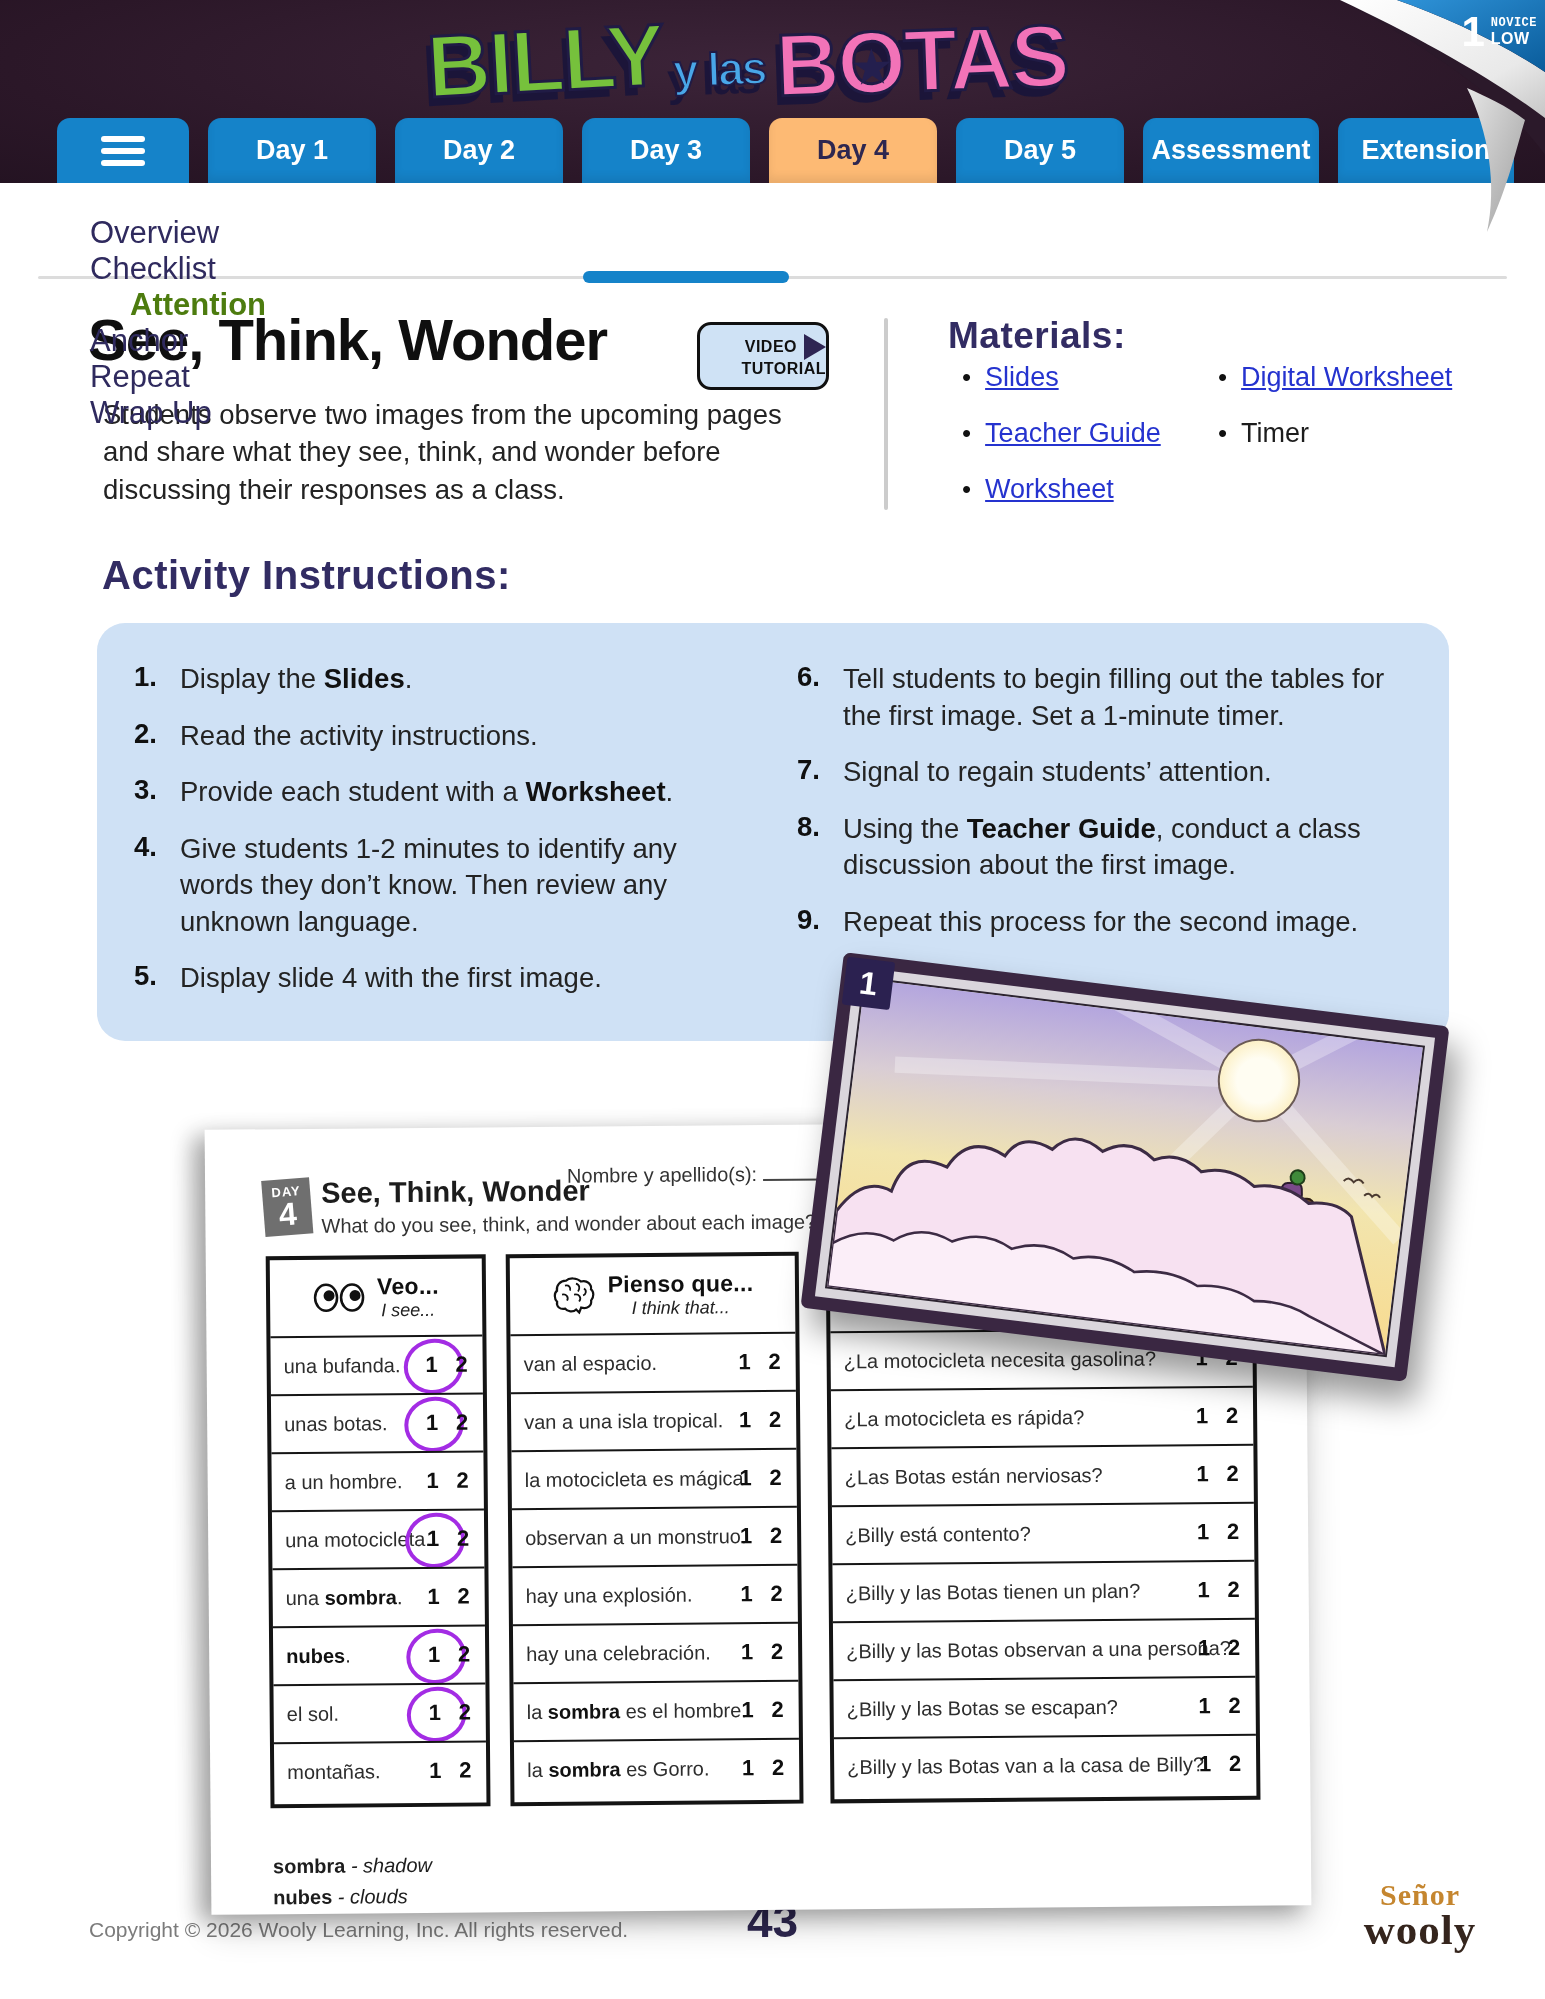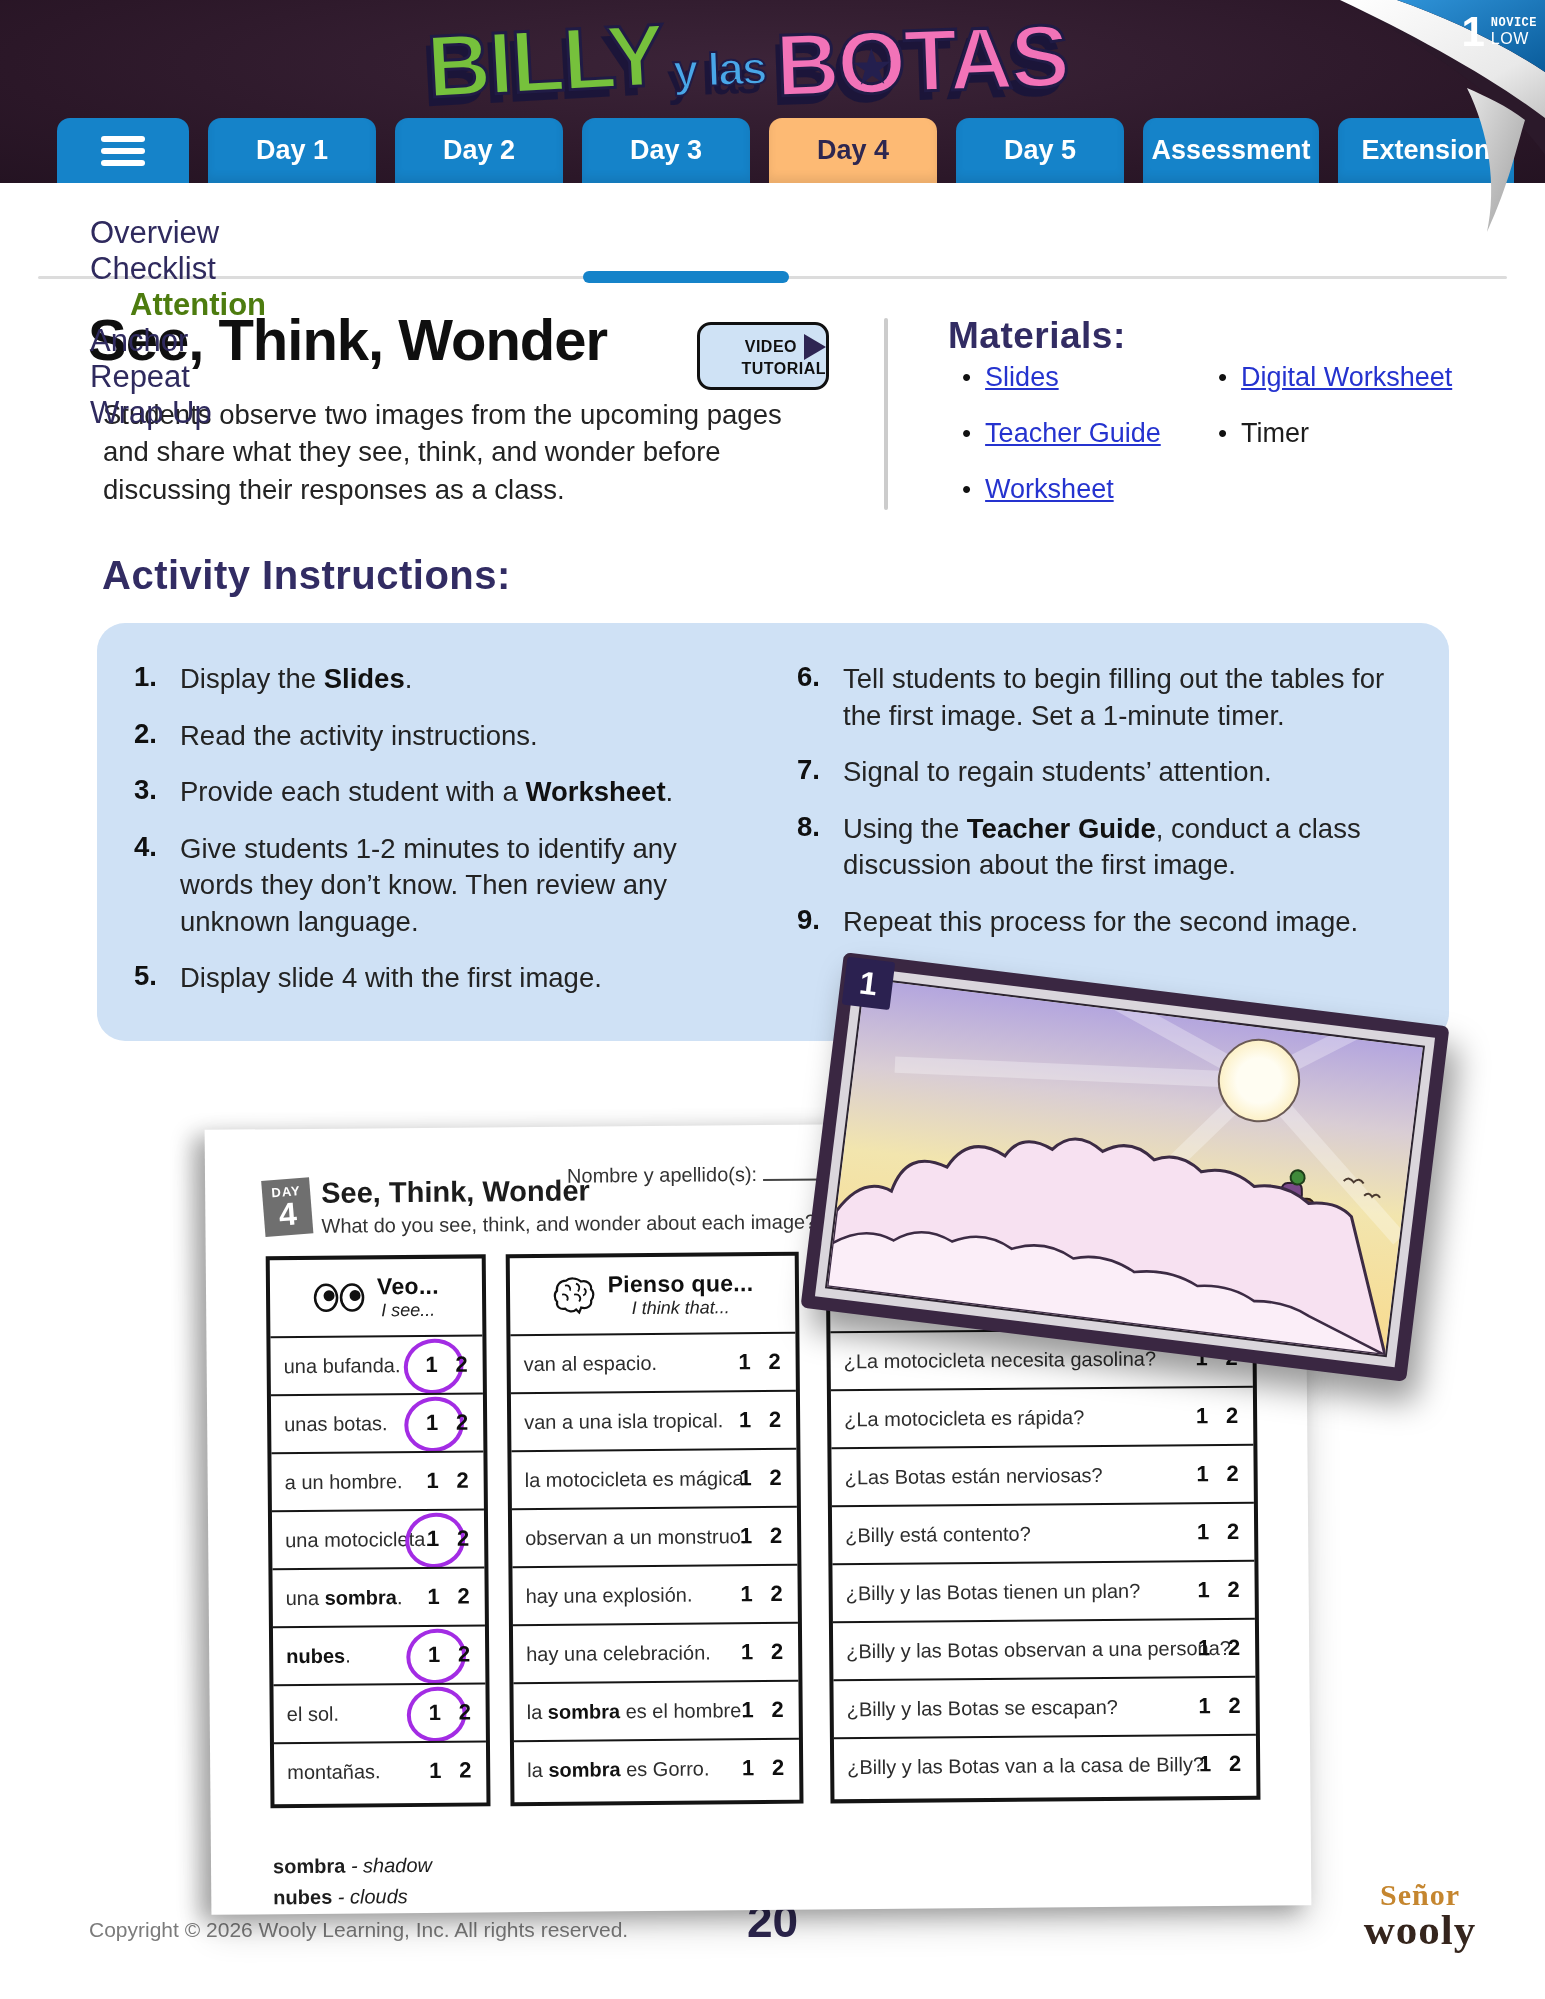--- a/index.html
+++ b/index.html
@@ -19,21 +19,21 @@
   .lg-o{position:relative;display:inline-block;}
   .lg-star{position:absolute;left:50%;top:54%;transform:translate(-50%,-50%);
            font-size:44px;color:#241f4e;-webkit-text-stroke:0;text-shadow:none;}
 
   
   .curl-svg{position:absolute;right:0;top:0;width:300px;height:290px;z-index:20;}
   .level-badge{position:absolute;right:8px;top:14px;z-index:21;display:flex;gap:6px;color:#fff;}
   .level-num{font-size:42px;font-weight:900;line-height:36px;}
   .level-lines{display:flex;flex-direction:column;justify-content:center;}
   .level-l1{font-size:12px;font-weight:900;letter-spacing:.5px;font-family:Liberation Mono, monospace;}
-  .level-l2{font-size:16px;font-weight:400;letter-spacing:.5px;}
+  .level-l2{font-size:16px;font-weight:700;letter-spacing:.5px;}
 
   
   .tabs{position:absolute;left:57px;top:118px;width:1460px;height:65px;display:flex;gap:19px;z-index:5;}
   .tab{height:65px;background:#1583c9;border-radius:13px 13px 0 0;display:flex;align-items:center;justify-content:center;
        color:#ffffff;font-weight:bold;font-size:27px;box-shadow:inset 0 -6px 8px rgba(0,0,0,.08);cursor:pointer;}
   .tab.day{width:168px;}
   .tab.wide{width:176px;}
   .tab.active{background:#fdba74;color:#2e2750;}
   .tab-menu{width:132px;background:#1583c9;border-radius:13px 13px 0 0;display:flex;align-items:center;justify-content:center;}
   .burger{display:flex;flex-direction:column;gap:6px;}
@@ -531,19 +531,19 @@
           <path d="M416,196 q-6,8 -2,14 M444,200 q-2,8 3,12" fill="none" stroke="#4a3550" stroke-width="2.5"></path>
         </g>
         <path d="M0,230 q22,-38 52,-26 q10,-44 52,-30 q18,-36 56,-18 q14,-26 46,-12 q20,-24 50,-4 q26,-18 52,2 q24,-12 48,6 q28,-10 54,8 q30,-8 56,10 q28,-6 44,8 L560,305 L0,305 Z" fill="#f7e1f1" stroke="#3c2b44" stroke-width="3"></path>
         <path d="M0,262 q30,-22 60,-10 q26,-20 58,-6 q30,-16 60,0 q32,-14 62,2 q30,-10 62,6 q34,-8 64,6 q32,-6 58,8 q30,-4 56,8 L560,305 L0,305 Z" fill="#fbeef8" stroke="#3c2b44" stroke-width="2.5"></path>
       </svg>
     </div>
     <div class="slide-num">1</div>
   </div>
 
   <div class="copyright">Copyright © 2026 Wooly Learning, Inc. All rights reserved.</div>
-  <div class="pagenum">20</div>
+  <div class="pagenum">43</div>
   <div class="brand">
     <div class="brand-senor">Señor</div>
     <div class="brand-wooly">wooly</div>
   </div>
 
 </div>
 
 </body></html>

